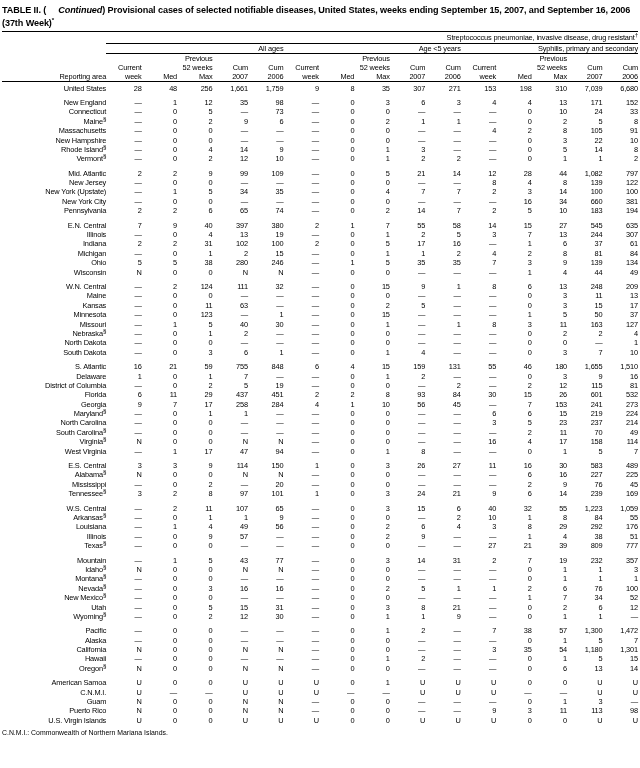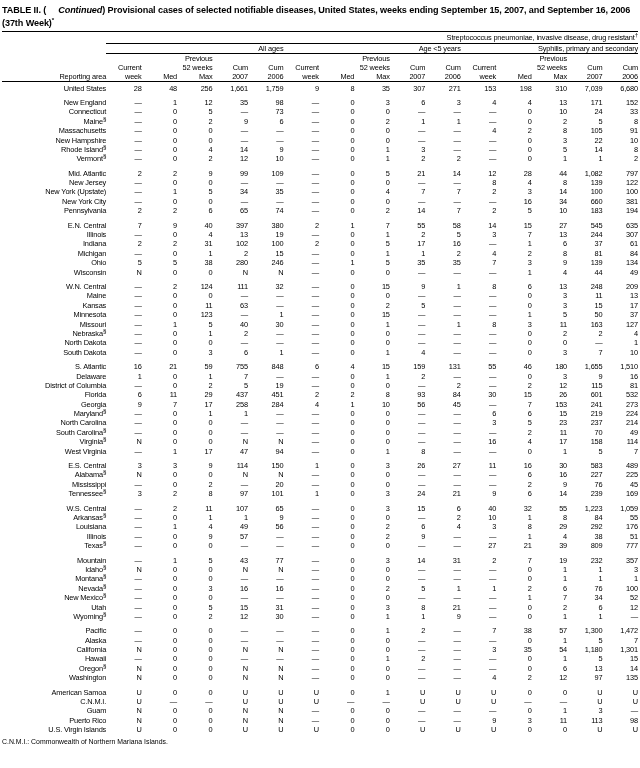--- a/index.html
+++ b/index.html
@@ -1247,38 +1247,20 @@
           <td>0</td>
           <td>0</td>
           <td>—</td>
           <td>—</td>
           <td>—</td>
           <td>0</td>
           <td>6</td>
           <td>13</td>
           <td>14</td>
         </tr>
-        <tr class="datarow">
-          <td class="area">Washington</td>
-          <td>N</td>
-          <td>0</td>
-          <td>0</td>
-          <td>N</td>
-          <td>N</td>
-          <td>—</td>
-          <td>0</td>
-          <td>0</td>
-          <td>—</td>
-          <td>—</td>
-          <td>4</td>
-          <td>2</td>
-          <td>12</td>
-          <td>97</td>
-          <td>135</td>
-        </tr>
         <tr class="spacer">
           <td colspan="16"></td>
         </tr>
         <tr class="datarow">
           <td class="area">American Samoa</td>
           <td>U</td>
           <td>0</td>
           <td>0</td>
           <td>U</td>
           <td>U</td>

